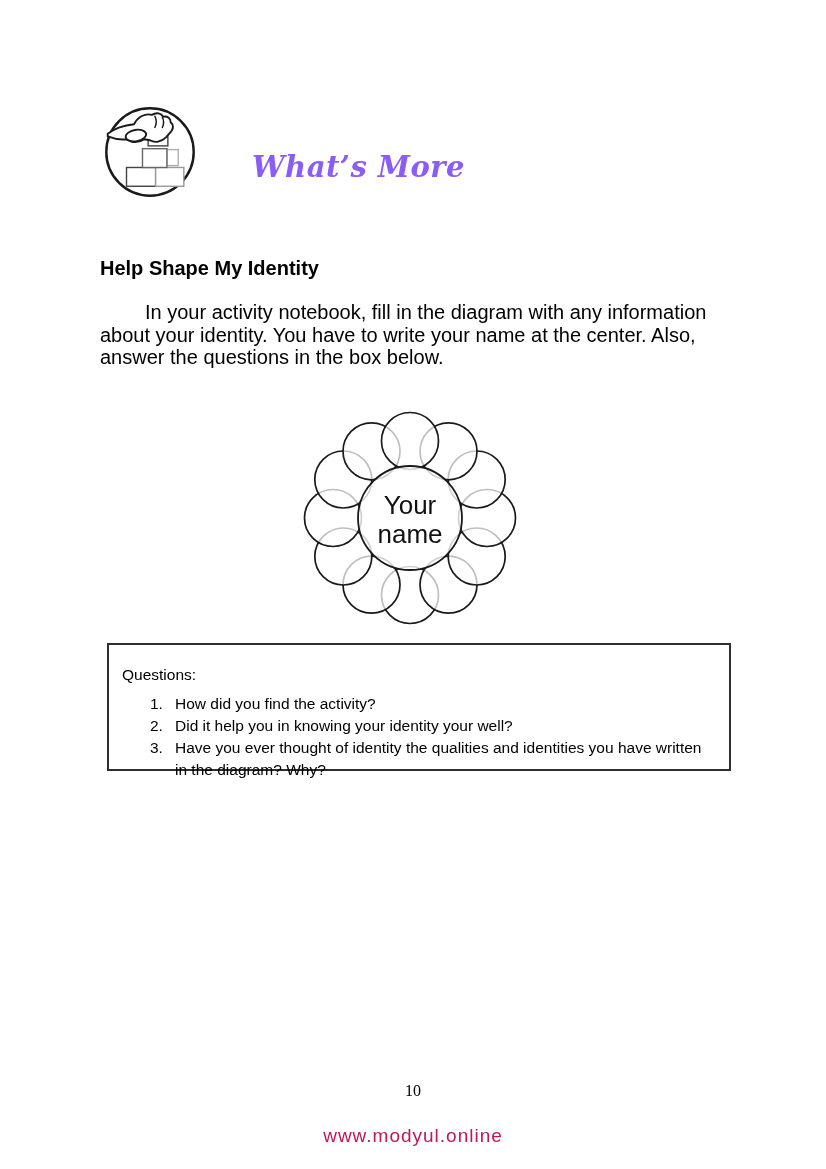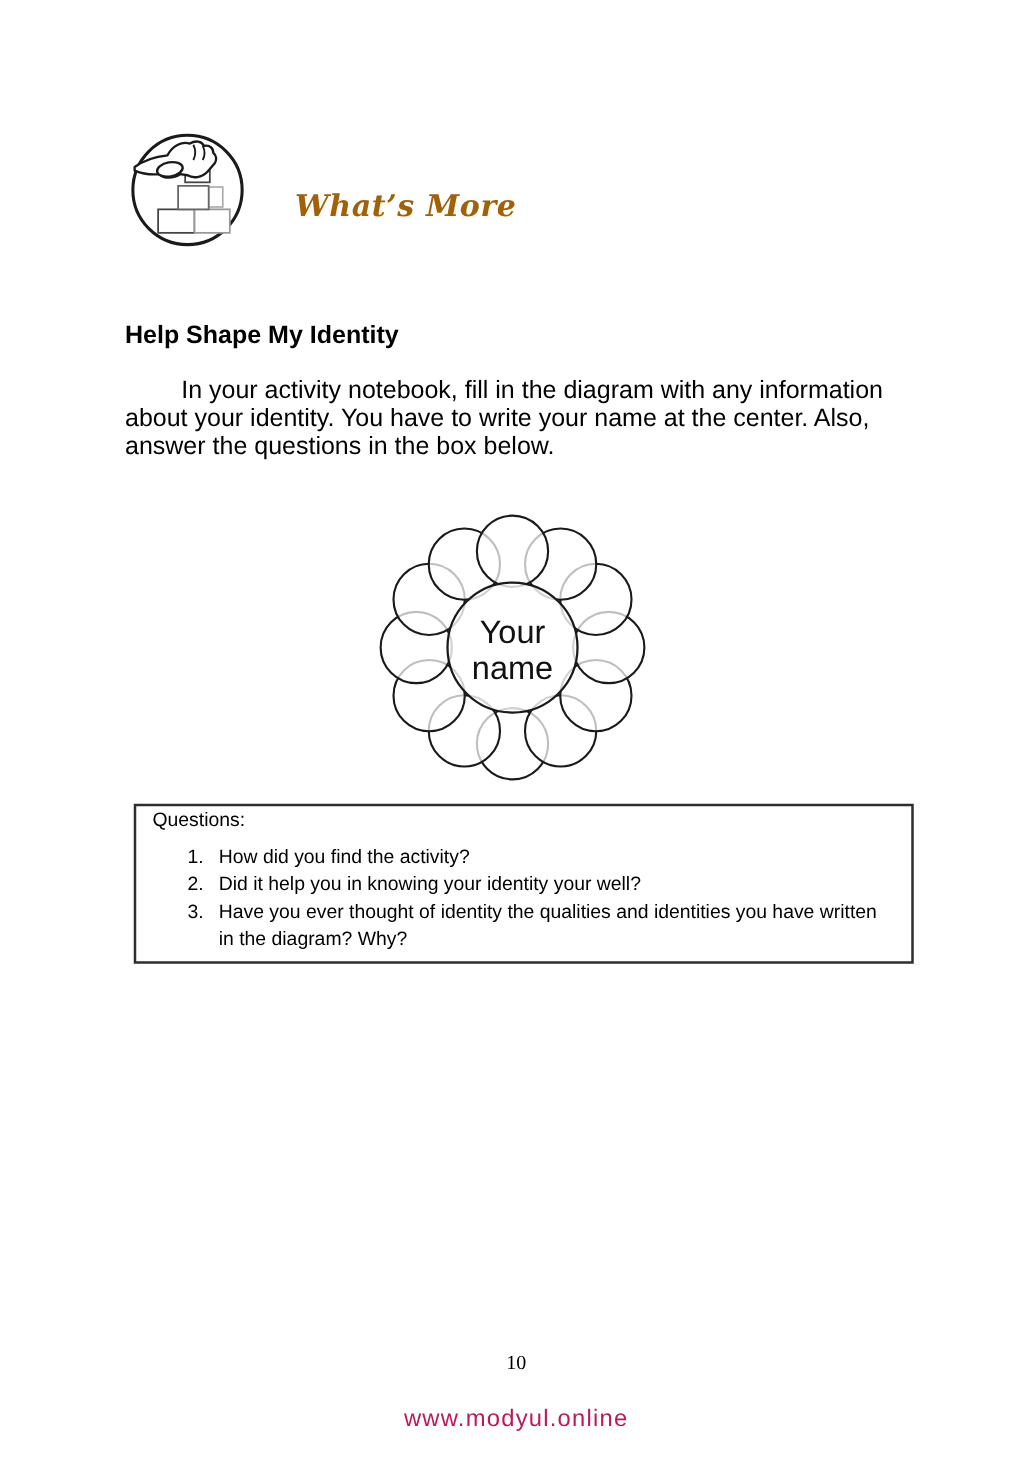--- a/index.html
+++ b/index.html
@@ -14,29 +14,29 @@
   }
   .icon-circle {
     position: absolute;
     left: 103px;
     top: 104px;
     width: 94px;
     height: 95px;
   }
   .section-title {
     position: absolute;
-    left: 236px;
+    left: 252px;
     top: 150px;
     margin: 0;
     font-family: "DejaVu Serif", serif;
     font-style: italic;
     font-weight: bold;
-    font-size: 24px;
+    font-size: 29px;
     letter-spacing: 0.5px;
-    color: #a16207;
+    color: #8b5cf6;
   }
   .activity-heading {
     position: absolute;
     left: 100px;
     top: 257px;
     margin: 0;
     font-size: 20px;
     font-weight: bold;
   }
   .instructions {
@@ -60,21 +60,21 @@
     font-family: "Liberation Sans", sans-serif;
   }
   .qbox {
     position: absolute;
     left: 107px;
     top: 643px;
     width: 624px;
     height: 128px;
     box-sizing: border-box;
     border: 2px solid #2e2e2e;
-    padding: 3px 14px 0 13px;
+    padding: 21px 14px 0 13px;
     background: #ffffff;
   }
   .qlabel {
     font-size: 15.5px;
     margin-bottom: 9px;
   }
   .qrow {
     display: flex;
     margin-left: 28px;
     font-size: 15.5px;

